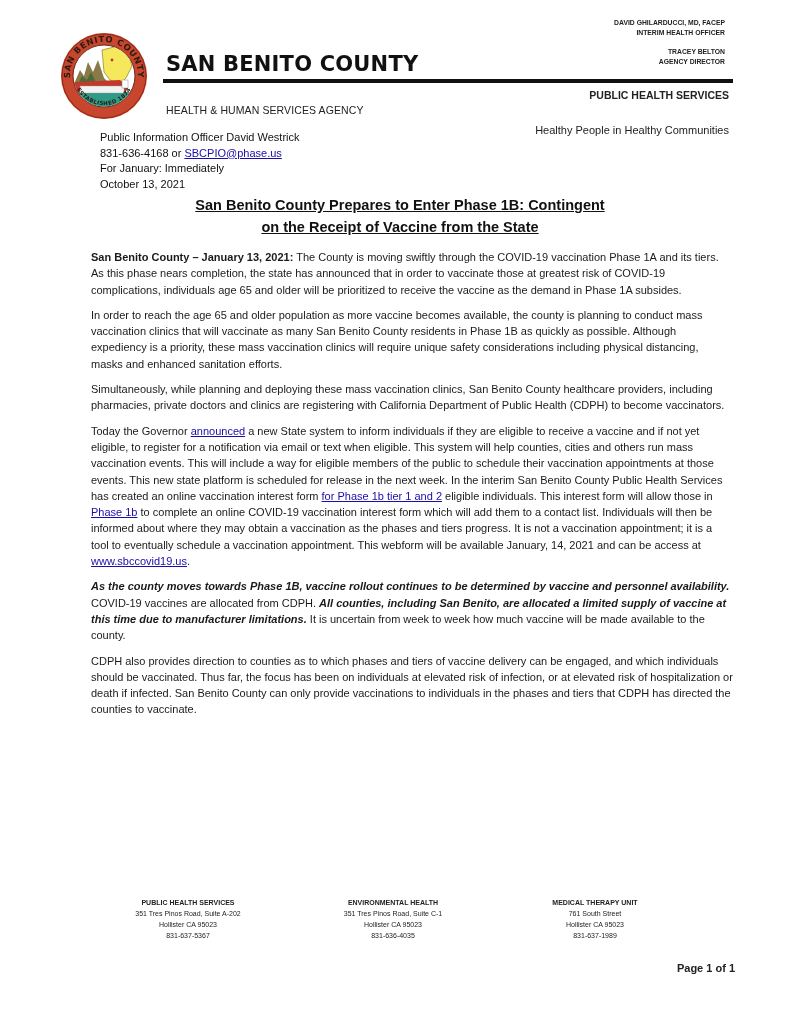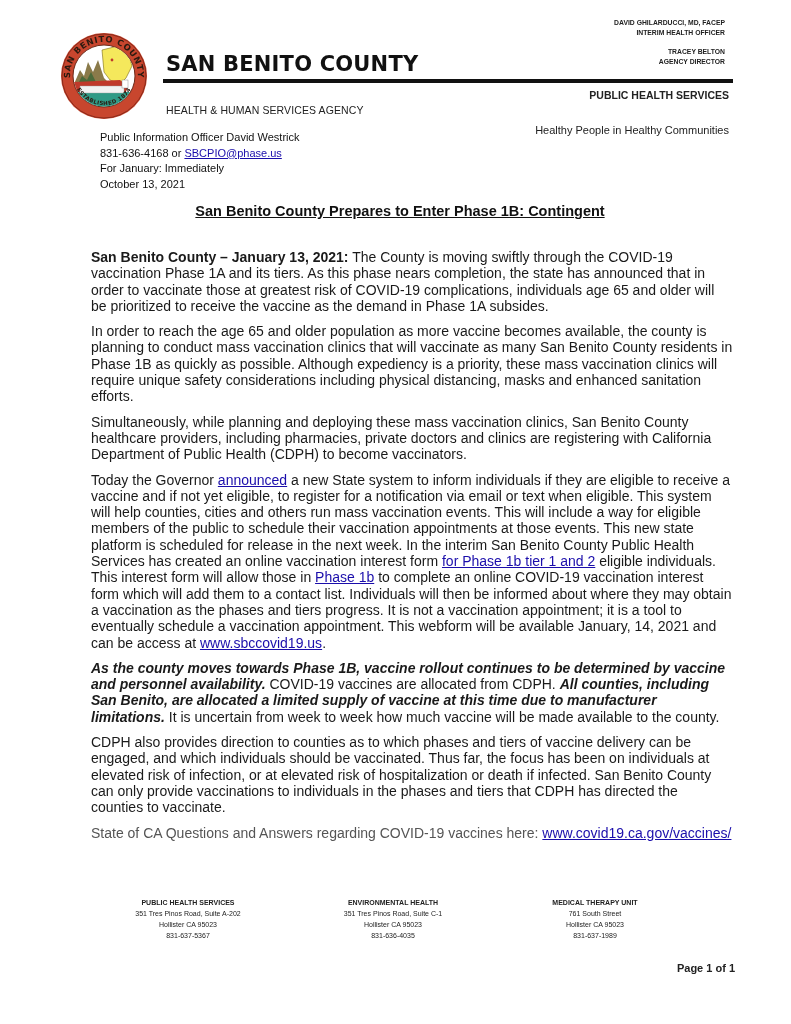--- a/index.html
+++ b/index.html
@@ -20,28 +20,28 @@
   .officials .gap { height: 9px; }
   .phs { right: 62px; top: 89px; text-align: right; font-size: 10.5px; font-weight: bold; color: #222; }
   .slogan { right: 62px; top: 104px; text-align: right; font-size: 11px; color: #222; margin-top: 20px; }
 
   
   .contact { left: 92px; top: 130px; font-size: 11px; line-height: 15.5px; color: #111; margin-left: 8px; }
   a.link { color: #1a0dab; text-decoration: underline; }
 
   
   .title {
-    left: 60px; width: 680px; top: 200px; text-align: center;
+    left: 60px; width: 680px; top: 194px; text-align: center;
     font-size: 14.5px; font-weight: bold; line-height: 22px; text-decoration: underline; color: #111;
   }
 
   
   .body-wrap {
     left: 91px; width: 642px; top: 249px;
-    font-size: 14px; line-height: 16.3px; color: #1a1a1a;
+    font-size: 11px; line-height: 16.3px; color: #1a1a1a;
   }
   .body-wrap p { margin: 0 0 9px 0; }
   .b { font-weight: bold; }
   .bi { font-weight: bold; font-style: italic; }
   .grey { color: #555; }
 
   
   .foot { top: 897px; width: 180px; text-align: center; font-size: 7px; line-height: 11px; color: #222; }
   .foot .h { font-weight: bold; }
   .foot1 { left: 98px; }
@@ -100,37 +100,37 @@
 
 <div class="abs contact">
   <div>Public Information Officer David Westrick</div>
   <div><span>831-636-4168</span><span> or </span><a class="link" href="#">SBCPIO@phase.us</a></div>
   <div>For January: Immediately</div>
   <div>October 13, 2021</div>
 </div>
 
 <div class="abs title">
   <div>San Benito County Prepares to Enter Phase 1B: Contingent</div>
+  <div>on the Receipt of Vaccine from the State</div>
 </div>
 
 <div class="abs body-wrap">
   <p><span class="b">San Benito County – January 13, 2021:</span><span> The County is moving swiftly through the COVID-19 vaccination Phase 1A and its tiers. As this phase nears completion, the state has announced that in order to vaccinate those at greatest risk of COVID-19 complications, individuals age 65 and older will be prioritized to receive the vaccine as the demand in Phase 1A subsides.</span></p>
 
   <p>In order to reach the age 65 and older population as more vaccine becomes available, the county is planning to conduct mass vaccination clinics that will vaccinate as many San Benito County residents in Phase 1B as quickly as possible. Although expediency is a priority, these mass vaccination clinics will require unique safety considerations including physical distancing, masks and enhanced sanitation efforts.</p>
 
   <p>Simultaneously, while planning and deploying these mass vaccination clinics, San Benito County healthcare providers, including pharmacies, private doctors and clinics are registering with California Department of Public Health (CDPH) to become vaccinators.</p>
 
   <p><span>Today the Governor </span><a class="link" href="#">announced</a><span> a new State system to inform individuals if they are eligible to receive a vaccine and if not yet eligible, to register for a notification via email or text when eligible. This system will help counties, cities and others run mass vaccination events. This will include a way for eligible members of the public to schedule their vaccination appointments at those events. This new state platform is scheduled for release in the next week. In the interim San Benito County Public Health Services has created an online vaccination interest form </span><a class="link" href="#">for Phase 1b tier 1 and 2</a><span> eligible individuals. This interest form will allow those in </span><a class="link" href="#">Phase 1b</a><span> to complete an online COVID-19 vaccination interest form which will add them to a contact list. </span><span>Individuals will then be informed about where they may obtain a vaccination as the phases and tiers progress.</span><span> It is not a vaccination appointment; it is a tool to eventually schedule a vaccination appointment. </span><span>This webform will be available  January, 14, 2021 and can be access at </span><a class="link" href="#">www.sbccovid19.us</a><span>.</span></p>
 
   <p><span class="bi">As the county moves towards Phase 1B, vaccine rollout continues to be determined by vaccine and personnel availability.</span><span> COVID-19 vaccines are allocated from CDPH. </span><span class="bi">All counties, including San Benito, are allocated a limited supply of vaccine at this time due to manufacturer limitations.</span><span>  It is uncertain from week to week how much vaccine will be made available to the county.</span></p>
 
   <p>CDPH also provides direction to counties as to which phases and tiers of vaccine delivery can be engaged, and which individuals should be vaccinated. Thus far, the focus has been on individuals at elevated risk of infection, or at elevated risk of hospitalization or death if infected. San Benito County can only provide vaccinations to individuals in the phases and tiers that CDPH has directed the counties to vaccinate.</p>
 
 
-  <p class="grey"><span>State of CA Questions and Answers regarding COVID-19 vaccines here: </span><a class="link" href="#">www.covid19.ca.gov/vaccines/</a></p>
 </div>
 
 <div class="abs foot foot1">
   <div class="h">PUBLIC HEALTH SERVICES</div>
   <div>351 Tres Pinos Road, Suite A-202</div>
   <div>Hollister CA 95023</div>
   <div>831-637-5367</div>
 </div>
 <div class="abs foot foot2">
   <div class="h">ENVIRONMENTAL HEALTH</div>

